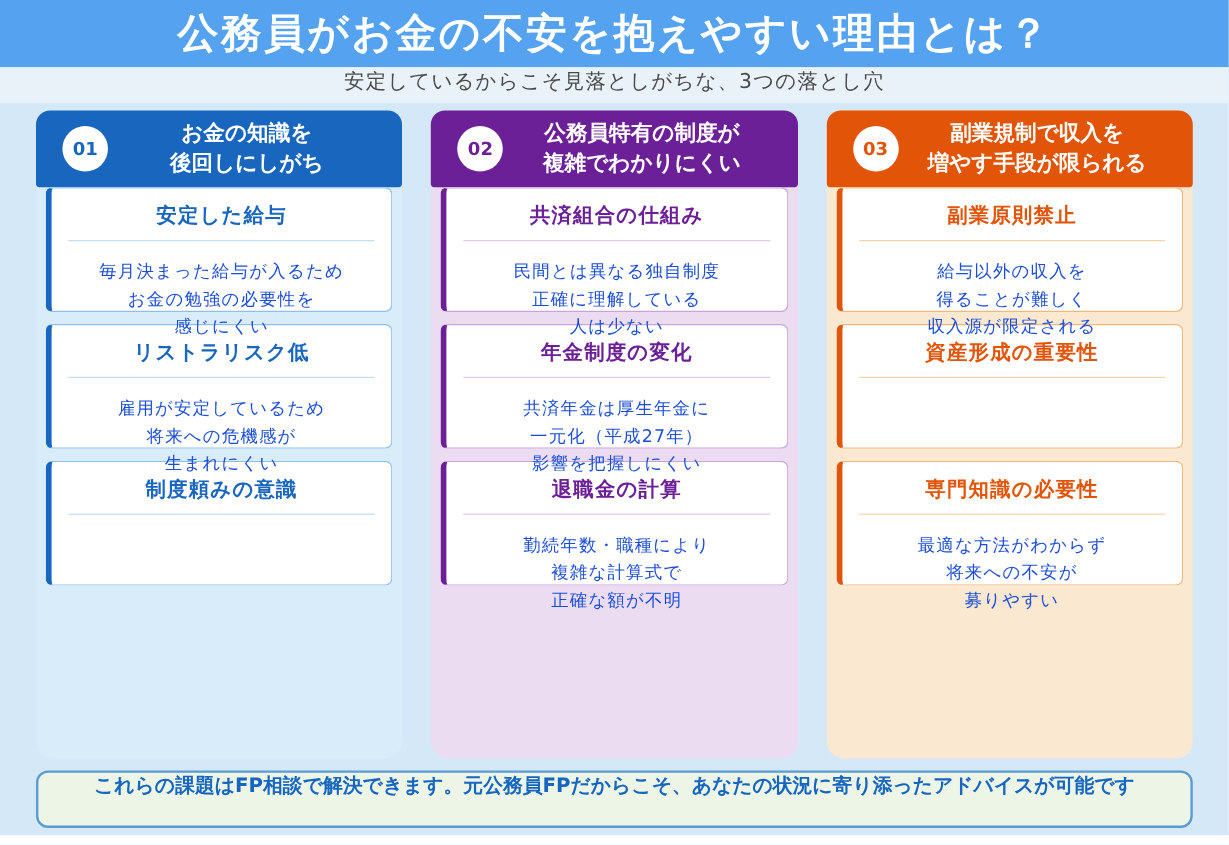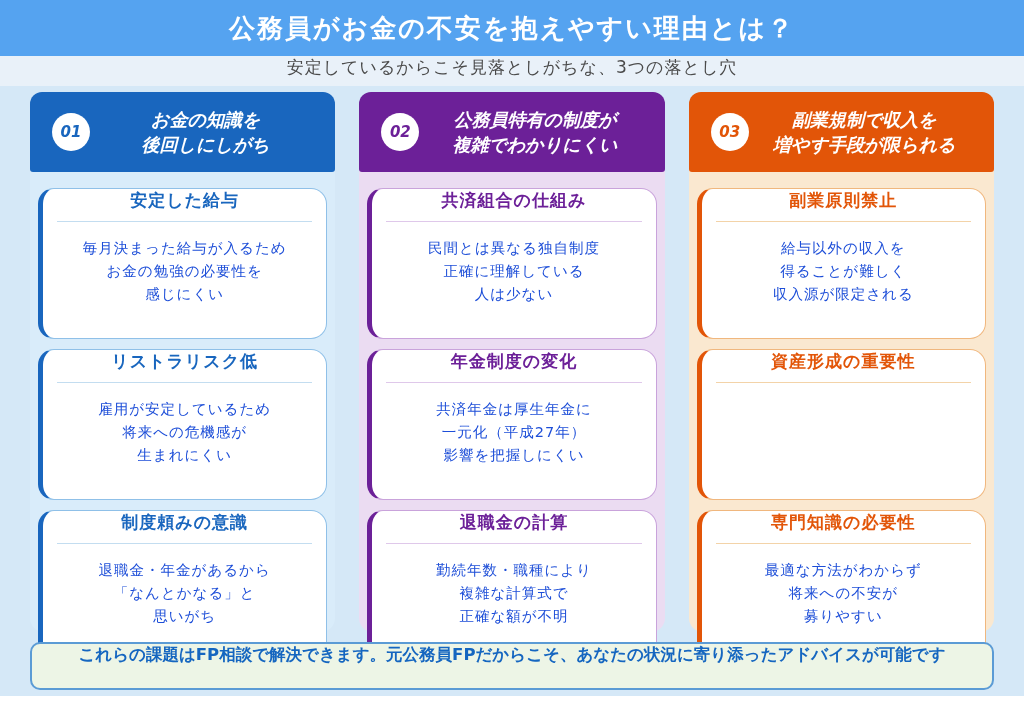--- a/index.html
+++ b/index.html
@@ -19,21 +19,21 @@
   
   .banner {
     height: 56px;
     background: #55A3F0;
     display: flex;
     align-items: center;
     justify-content: center;
   }
   .banner-title {
     color: #ffffff;
-    font-size: 26px;
+    font-size: 34px;
     font-weight: bold;
     letter-spacing: 2px;
   }
   
   .subtitle-band {
     height: 30px;
     background: #E9F1F9;
     display: flex;
     align-items: flex-start;
     justify-content: center;
@@ -55,25 +55,24 @@
     background: var(--tint);
     padding: 0 8px 8px 8px;
     height: 540px;
   }
   .column.c1 { --accent:#1966BE; --tint:#D9ECFA; --cardborder:#8FC0E8; --divider:#C3DDF0; }
   .column.c2 { --accent:#6C2098; --tint:#EBDCF2; --cardborder:#C9A3DB; --divider:#DFC8EA; }
   .column.c3 { --accent:#E25508; --tint:#FAE8D0; --cardborder:#F0B77E; --divider:#F3D3A8; }
   .col-header {
     background: var(--accent);
     border-radius: 12px 12px 3px 3px;
-    height: 80px;
-    margin: 0 -8px 16px -8px;
+    height: 64px;
+    margin: 0 -8px 0 -8px;
     display: flex;
     align-items: center;
-    font-style: italic;
   }
   .num-badge {
     width: 38px;
     height: 38px;
     background: #ffffff;
     border-radius: 50%;
     margin-left: 22px;
     flex: 0 0 38px;
     display: flex;
     align-items: center;
@@ -89,24 +88,24 @@
     font-size: 18px;
     font-weight: bold;
     line-height: 1.4;
     white-space: pre-line;
     padding-right: 14px;
   }
   .card {
     background: #ffffff;
     border: 1.5px solid var(--cardborder);
     border-left: 5px solid var(--accent);
-    border-radius: 16px;
-    height: 151px;
+    border-radius: 6px;
+    height: 104px;
     margin-bottom: 10px;
-    padding-top: 0;
+    padding-top: 11px;
   }
   .card:last-child { margin-bottom: 0; }
   .card-title {
     text-align: center;
     color: var(--accent);
     font-size: 17px;
     font-weight: bold;
     letter-spacing: 1px;
   }
   .card-divider {
@@ -170,23 +169,20 @@
       <div class="card">
         <div class="card-title">リストラリスク低</div>
         <div class="card-divider"></div>
         <div class="card-body">雇用が安定しているため
 将来への危機感が
 生まれにくい</div>
       </div>
       <div class="card">
         <div class="card-title">制度頼みの意識</div>
         <div class="card-divider"></div>
-        <div class="card-body">退職金・年金があるから
-「なんとかなる」と
-思いがち</div>
       </div>
     </div>
 
     <div class="column c2">
       <div class="col-header">
         <div class="num-badge">02</div>
         <div class="col-header-title">公務員特有の制度が
 複雑でわかりにくい</div>
       </div>
       <div class="card">

